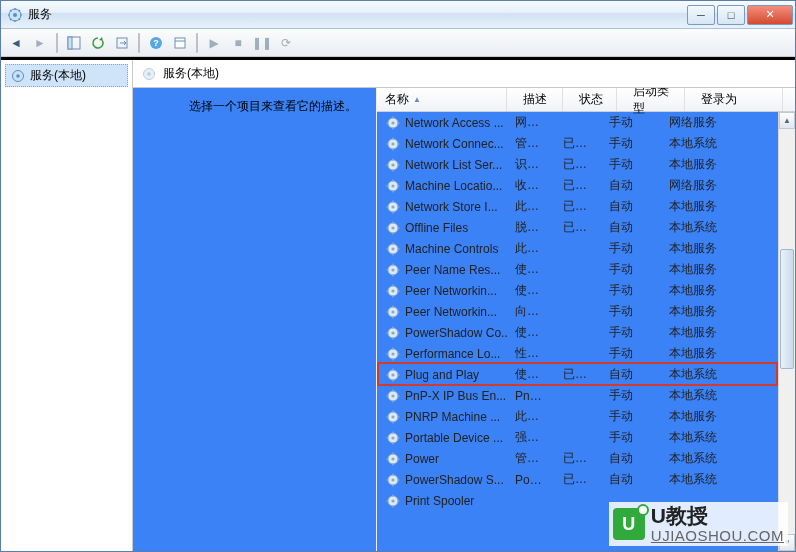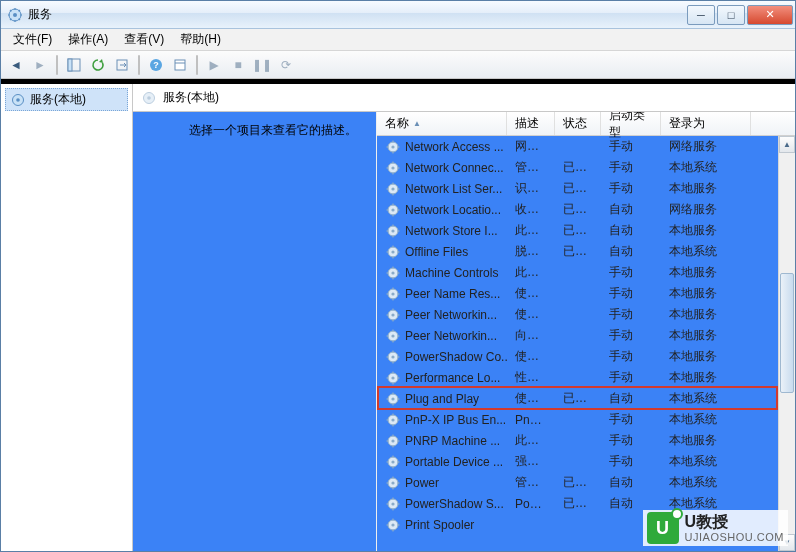--- a/index.html
+++ b/index.html
@@ -13,34 +13,34 @@
 .winbtn { width: 28px; height: 20px; border: 1px solid #7a9bbd; background: linear-gradient(to bottom,#f3f8fd,#d7e6f4); display: flex; align-items: center; justify-content: center; margin-left: 2px; border-radius: 2px; font-size: 11px; color: #2b3d50; }
 .winbtn.close { background: linear-gradient(to bottom,#f28f7e,#d6492f); color: #fff; width: 46px; }
 
 .menubar { height: 22px; background: #f2f2f2; display: flex; align-items: center; padding: 0 4px; border-bottom: 1px solid #d6d6d6; }
 .menuitem { padding: 2px 8px; cursor: default; }
 
 .toolbar { height: 28px; background: linear-gradient(to bottom,#fcfcfc,#e9edf2); border-bottom: 1px solid #c8c8c8; display: flex; align-items: center; padding: 0 4px; gap: 2px; }
 .tbtn { width: 22px; height: 22px; display: flex; align-items: center; justify-content: center; border: 1px solid transparent; border-radius: 2px; color: #3b5c7e; }
 .tbtn.sep { width: 1px; background: #c0c0c0; height: 20px; margin: 0 3px; }
 
-.workspace { flex: 1; display: flex; border-top: 5px solid #000000; overflow: hidden; }
+.workspace { flex: 1; display: flex; border-top: 3px solid #000000; overflow: hidden; }
 .leftpane { width: 132px; border-right: 1px solid #c8c8c8; background: #fff; padding: 4px; }
 .treenode { display: flex; align-items: center; gap: 4px; padding: 2px 4px; background: #cfe3f9; border: 1px dotted #7aa6d6; }
 .treenode .ticon { width: 16px; height: 16px; }
 
 .rightpane { flex: 1; display: flex; flex-direction: column; overflow: hidden; }
 .rightheader { height: 28px; background: #fff; border-bottom: 1px solid #c8c8c8; display: flex; align-items: center; padding-left: 8px; gap: 6px; }
 .rightheader .ticon { width: 16px; height: 16px; opacity: 0.7; }
 
 .contentrow { flex: 1; display: flex; overflow: hidden; }
 .descpane { width: 196px; padding: 10px 8px; border-right: 1px solid #eee; margin-left: 48px; }
 .listpane { flex: 1; position: relative; overflow: hidden; display: flex; flex-direction: column; }
 
-.listheader { display: flex; background: linear-gradient(to bottom,#fff,#f0f3f7); border-bottom: 1px solid #d0d0d0; height: 24px; align-items: flex-end; font-size: 12px; }
+.listheader { display: flex; background: linear-gradient(to bottom,#fff,#f0f3f7); border-bottom: 1px solid #d0d0d0; height: 24px; align-items: flex-end; font-size: 12px; gap: 8px; }
 .listheader .col { padding: 0 8px; border-right: 1px solid #e0e0e0; height: 100%; display: flex; align-items: center; gap: 4px; }
 .sortarrow { font-size: 8px; color: #6a8fb6; }
 
 .listbody { flex: 1; overflow-y: auto; overflow-x: hidden; position: relative; }
 .row { display: flex; height: 21px; align-items: center; font-size: 12px; color: #222; }
 .row .cell { padding: 0 8px; white-space: nowrap; overflow: hidden; text-overflow: ellipsis; }
 .row .nameicon { width: 16px; height: 16px; margin-right: 4px; flex-shrink: 0; }
 .c-name { width: 130px; display: flex; align-items: center; }
 .c-desc { width: 48px; }
 .c-status { width: 46px; }
@@ -50,47 +50,41 @@
 .highlightbox { position: absolute; border: 2px solid #d23a2e; pointer-events: none; }
 
 .scrollbar { position: absolute; right: 0; top: 24px; bottom: 0; width: 17px; background: #f0f0f0; border-left: 1px solid #d6d6d6; display: flex; flex-direction: column; }
 .sb-btn { height: 17px; background: linear-gradient(to bottom,#fdfdfd,#e3e7ec); border: 1px solid #c0c8d0; display: flex; align-items: center; justify-content: center; font-size: 8px; color: #4a6a8a; }
 .sb-track { flex: 1; position: relative; }
 .sb-thumb { position: absolute; left: 1px; right: 1px; top: 120px; height: 120px; background: linear-gradient(to right,#eaf1f8,#c8dbee); border: 1px solid #9fb8d0; border-radius: 2px; }
 
 .watermark { position: absolute; right: 8px; bottom: 6px; display: flex; align-items: center; gap: 6px; background: rgba(255,255,255,0.85); padding: 2px 4px; }
 .watermark .logo { width: 32px; height: 32px; background: #2faa3b; border-radius: 4px; display: flex; align-items: center; justify-content: center; color: #fff; font-weight: bold; font-size: 18px; position: relative; }
 .watermark .logotext { display: flex; flex-direction: column; line-height: 1.1; }
-.watermark .logotext .cn { font-size: 16px; font-weight: bold; color: #222; }
-.watermark .logotext .en { font-size: 11px; color: #666; letter-spacing: 0.5px; }
+.watermark .logotext .cn { font-size: 21px; font-weight: bold; color: #222; }
+.watermark .logotext .en { font-size: 15px; color: #666; letter-spacing: 0.5px; text-decoration: underline; }
 </style>
 </head>
 <body>
 
 <div class="window">
   <div class="titlebar">
     <svg class="ticon" viewBox="0 0 16 16">
         <circle cx="8" cy="8" r="6" fill="#c9e2f7" stroke="#5a8fc4"></circle>
         <circle cx="8" cy="8" r="2" fill="#5a8fc4"></circle>
         <path d="M8 1v2M8 13v2M1 8h2M13 8h2M3 3l1.4 1.4M11.6 11.6L13 13M3 13l1.4-1.4M11.6 4.4L13 3" stroke="#5a8fc4" stroke-width="1.2"></path>
       </svg>
     <span class="title">服务</span>
     <div class="winbtns">
       <div class="winbtn">─</div>
       <div class="winbtn">□</div>
       <div class="winbtn close">✕</div>
     </div>
   </div>
 
-  <div class="menubar">
-    <div class="menuitem">文件(F)</div>
-    <div class="menuitem">操作(A)</div>
-    <div class="menuitem">查看(V)</div>
-    <div class="menuitem">帮助(H)</div>
-  </div>
 
   <div class="toolbar">
     <div class="tbtn">◄</div>
     <div class="tbtn" style="opacity:.45">►</div>
     <div class="tbtn sep"></div>
     <div class="tbtn">
         <svg width="14" height="14" viewBox="0 0 14 14">
           <rect x="1" y="1" width="12" height="12" fill="none" stroke="#6a8fb6"></rect>
           <rect x="1" y="1" width="4" height="12" fill="#c9e2f7" stroke="#6a8fb6"></rect>
         </svg>
@@ -224,21 +218,21 @@
                   <svg class="nameicon" viewBox="0 0 16 16">
                     <circle cx="8" cy="8" r="5" fill="#dce9f5" stroke="#8aabc8"></circle>
                     <circle cx="8" cy="8" r="1.6" fill="#8aabc8"></circle>
                     <g stroke="#8aabc8" stroke-width="1.2">
                       <line x1="8" y1="1.5" x2="8" y2="3.5"></line>
                       <line x1="8" y1="12.5" x2="8" y2="14.5"></line>
                       <line x1="1.5" y1="8" x2="3.5" y2="8"></line>
                       <line x1="12.5" y1="8" x2="14.5" y2="8"></line>
                     </g>
                   </svg>
-                  <span>Network Locatio...</span>
+                  <span>Machine Locatio...</span>
                 </div>
                 <div class="cell c-desc">收集...</div>
                 <div class="cell c-status">已启动</div>
                 <div class="cell c-start">自动</div>
                 <div class="cell c-logon">网络服务</div>
               </div>
               <div class="row">
                 <div class="cell c-name">
                   <svg class="nameicon" viewBox="0 0 16 16">
                     <circle cx="8" cy="8" r="5" fill="#dce9f5" stroke="#8aabc8"></circle>

